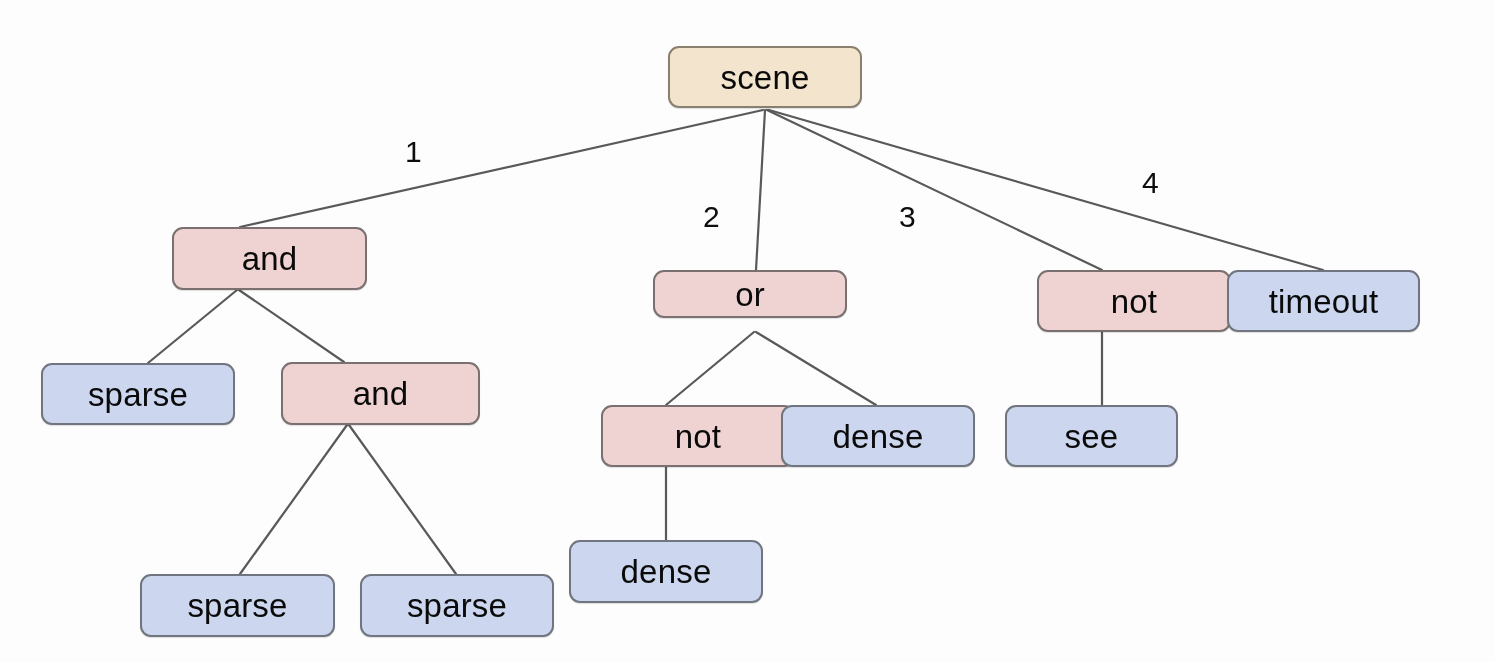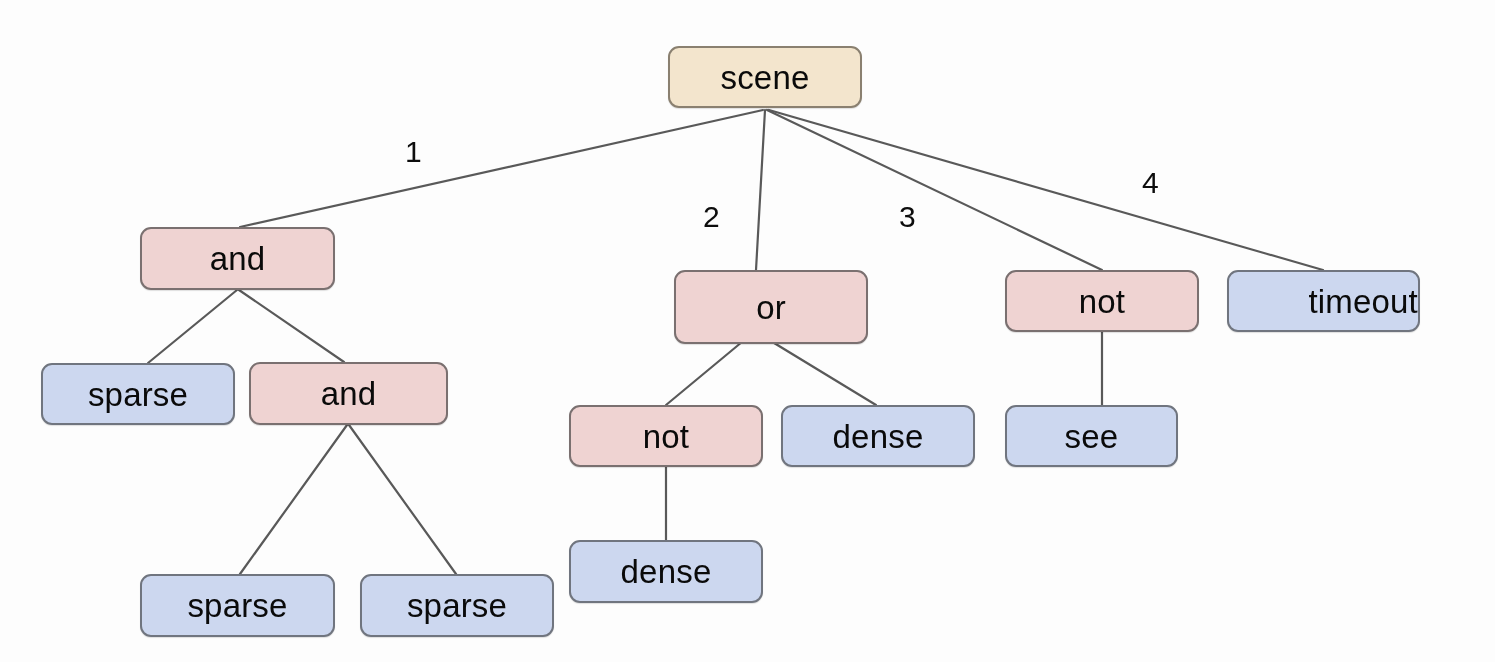--- a/index.html
+++ b/index.html
@@ -32,21 +32,21 @@
     align-items: center;
     justify-content: center;
     font-size: 33px;
     color: #0a0a0a;
     letter-spacing: 0.2px;
     line-height: 1;
     white-space: nowrap;
     box-shadow: 0 1px 1px rgba(0,0,0,0.12);
   }
   .node.root   { background: #f3e5cd; border-color: #8a8070; }
-  .node.op     { background: #efd3d2; border-color: #7a7070; }
+  .node.op     { background: #efd3d2; border-color: #7a7070; margin-left: 32px; }
   .node.leaf   { background: #ccd7ef; border-color: #70757f; }
   .edge-label {
     position: absolute;
     font-size: 30px;
     color: #0d0d0d;
     line-height: 1;
     white-space: nowrap;
   }
 </style>
 </head>
@@ -79,39 +79,39 @@
       </div>
       <div class="node op" style="left: 249px; top: 362px; width: 199px; height: 63px;">
         <span>and</span>
       </div>
       <div class="node leaf" style="left: 140px; top: 574px; width: 195px; height: 63px;">
         <span>sparse</span>
       </div>
       <div class="node leaf" style="left: 360px; top: 574px; width: 194px; height: 63px;">
         <span>sparse</span>
       </div>
-      <div class="node op" style="left: 674px; top: 270px; width: 194px; height: 74px;">
+      <div class="node op" style="left: 621px; top: 270px; width: 194px; height: 48px;">
         <span>or</span>
       </div>
       <div class="node op" style="left: 569px; top: 405px; width: 194px; height: 62px;">
         <span>not</span>
       </div>
       <div class="node leaf" style="left: 781px; top: 405px; width: 194px; height: 62px;">
         <span>dense</span>
       </div>
       <div class="node leaf" style="left: 569px; top: 540px; width: 194px; height: 63px;">
         <span>dense</span>
       </div>
       <div class="node op" style="left: 1005px; top: 270px; width: 194px; height: 62px;">
         <span>not</span>
       </div>
       <div class="node leaf" style="left: 1005px; top: 405px; width: 173px; height: 62px;">
         <span>see</span>
       </div>
-      <div class="node leaf" style="left: 1227px; top: 270px; width: 193px; height: 62px; justify-content: flex-end;">
+      <div class="node leaf" style="left: 1227px; top: 270px; width: 193px; height: 62px;">
         <span>timeout</span>
       </div>
     </div>
   <div id="label-layer">
       <div class="edge-label" style="left: 405px; top: 137px;">1</div>
       <div class="edge-label" style="left: 703px; top: 202px;">2</div>
       <div class="edge-label" style="left: 899px; top: 202px;">3</div>
       <div class="edge-label" style="left: 1142px; top: 168px;">4</div>
     </div>
 </div>

